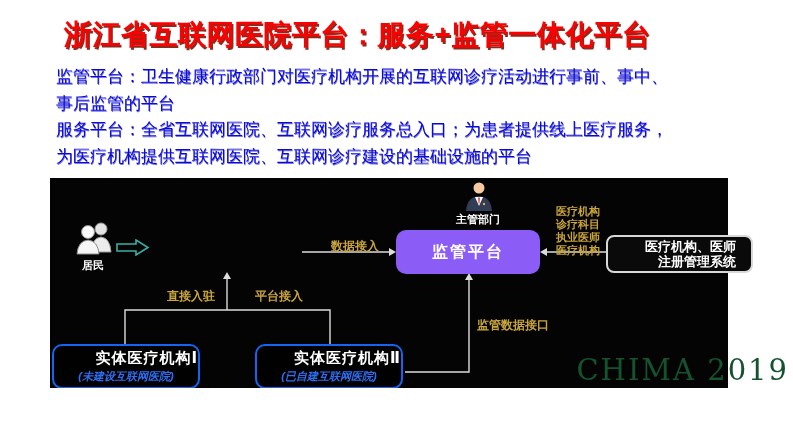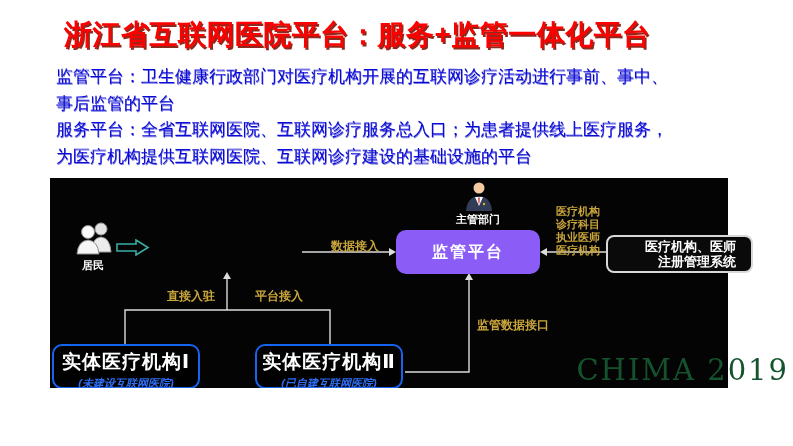--- a/index.html
+++ b/index.html
@@ -35,21 +35,21 @@
     position:absolute;left:556px;top:57px;width:113px;
     border:2px solid #d8d8d8;border-radius:8px;background:#0a0a0a;
     color:#fff;font-size:13px;font-weight:bold;line-height:15px;text-align:right;
     padding:2px 15px;
   }
   .inst{
     position:absolute;top:166px;width:144px;height:38px;
     border:2px solid #1565f0;border-radius:10px;background:#010101;
     text-align:center;padding-top:3px;
   }
-  .inst .t{color:#fff;font-size:19px;font-weight:bold;letter-spacing:1px;}
+  .inst .t{color:#fff;font-size:15px;font-weight:bold;letter-spacing:1px;text-align:right;}
   .inst .s{color:#2e6ef2;font-size:11px;font-weight:bold;margin-top:1px;font-style:italic;}
   .inst1{left:2px;}
   .inst2{left:205px;}
   .ylabel{
     position:absolute;color:#c9a53c;font-size:12px;font-weight:bold;white-space:nowrap;
   }
   .ylist{
     position:absolute;left:506px;top:27px;color:#c9a53c;font-size:11px;
     font-weight:bold;line-height:13px;white-space:nowrap;
   }

